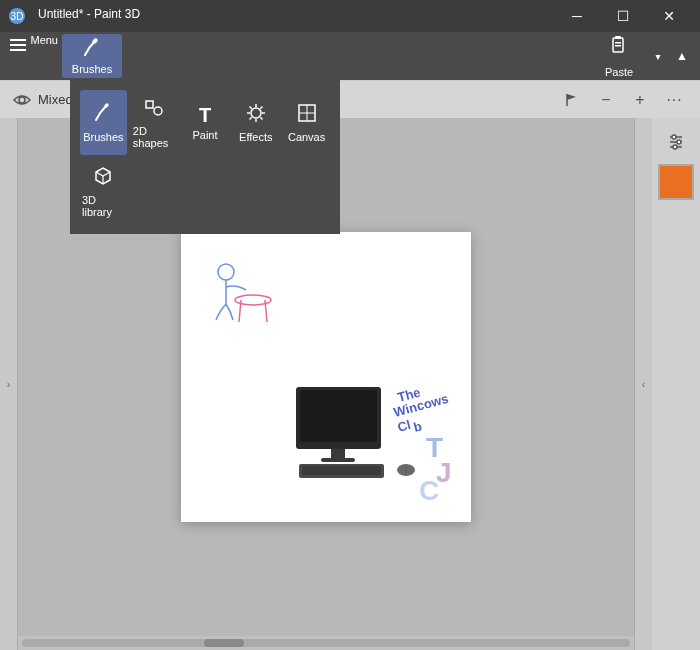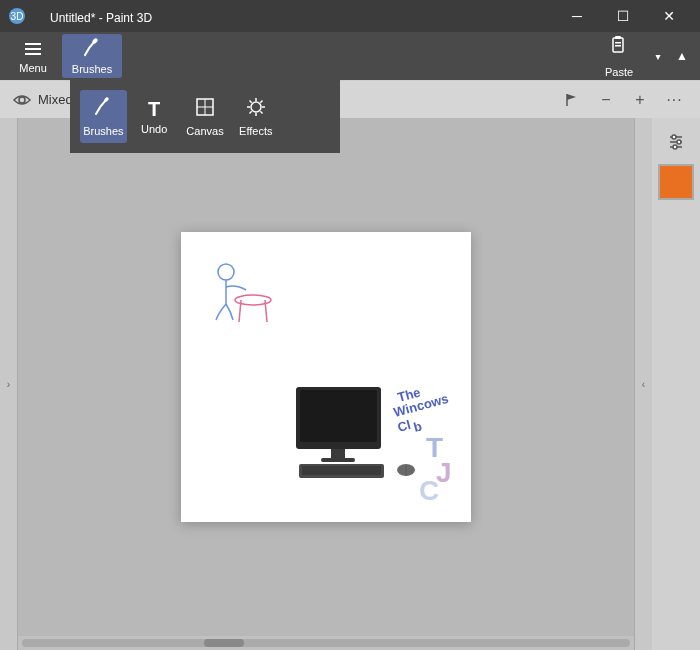--- a/index.html
+++ b/index.html
@@ -18,22 +18,22 @@
       height: 32px;
       background: #3c3c3c;
       display: flex;
       align-items: center;
       justify-content: space-between;
       padding: 0 8px;
       flex-shrink: 0;
     }
     .title-bar-left {
       display: flex;
-      align-items: flex-end;
-      gap: 24px;
+      align-items: flex-start;
+      gap: 12px;
     }
     .title-text {
       color: #ffffff;
       font-size: 12px;
     }
     .title-bar-controls {
       display: flex;
       align-items: center;
       gap: 0;
     }
@@ -55,22 +55,21 @@
       height: 48px;
       background: #4a4a4a;
       display: flex;
       align-items: center;
       padding: 0 8px;
       gap: 4px;
       flex-shrink: 0;
     }
     .menu-btn {
       display: flex;
-      flex-direction: column;
-      align-items: center;
+      flex-direction: row;
       justify-content: center;
       width: 50px;
       height: 44px;
       background: transparent;
       border: none;
       color: #fff;
       font-size: 11px;
       cursor: pointer;
       gap: 2px;
     }
@@ -398,56 +397,75 @@
   <div class="dropdown-item active">
     <div class="di-icon">
       <svg width="22" height="22" viewBox="0 0 22 22">
         <path d="M4 18 Q8 10 14 4" stroke="white" stroke-width="2" fill="none" stroke-linecap="round"></path>
         <ellipse cx="14.5" cy="3.5" rx="2.5" ry="1.8" fill="white" transform="rotate(-45 14.5 3.5)"></ellipse>
       </svg>
     </div>
     <span>Brushes</span>
   </div>
 
-
-
-
-  <div class="dropdown-item">
-    <div class="di-icon" style="font-size:20px; color:white; font-weight:bold;">T</div>
-    <span>Undo</span>
-  </div>
-
   <div class="dropdown-item">
     <div class="di-icon">
       <svg width="22" height="22" viewBox="0 0 22 22">
-        <rect x="3" y="3" width="16" height="16" fill="none" stroke="white" stroke-width="1.5"></rect>
-        <line x1="11" y1="3" x2="11" y2="19" stroke="white" stroke-width="1"></line>
-        <line x1="3" y1="11" x2="19" y2="11" stroke="white" stroke-width="1"></line>
-      </svg>
-    </div>
-    <span>Canvas</span>
+        <rect x="3" y="5" width="7" height="7" fill="none" stroke="white" stroke-width="1.5"></rect>
+        <circle cx="15" cy="15" r="4" fill="none" stroke="white" stroke-width="1.5"></circle>
+      </svg>
+    </div>
+    <span>2D shapes</span>
+  </div>
+
+
+
+  <div class="dropdown-item">
+    <div class="di-icon" style="font-size:20px; color:white; font-weight:bold;">T</div>
+    <span>Paint</span>
   </div>
 
   <div class="dropdown-item">
     <div class="di-icon">
       <svg width="22" height="22" viewBox="0 0 22 22">
         <circle cx="11" cy="11" r="5" fill="none" stroke="white" stroke-width="1.5"></circle>
         <line x1="11" y1="2" x2="11" y2="5" stroke="white" stroke-width="1.5"></line>
         <line x1="11" y1="17" x2="11" y2="20" stroke="white" stroke-width="1.5"></line>
         <line x1="2" y1="11" x2="5" y2="11" stroke="white" stroke-width="1.5"></line>
         <line x1="17" y1="11" x2="20" y2="11" stroke="white" stroke-width="1.5"></line>
         <line x1="4.5" y1="4.5" x2="6.7" y2="6.7" stroke="white" stroke-width="1.5"></line>
         <line x1="15.3" y1="15.3" x2="17.5" y2="17.5" stroke="white" stroke-width="1.5"></line>
         <line x1="17.5" y1="4.5" x2="15.3" y2="6.7" stroke="white" stroke-width="1.5"></line>
         <line x1="6.7" y1="15.3" x2="4.5" y2="17.5" stroke="white" stroke-width="1.5"></line>
       </svg>
     </div>
     <span>Effects</span>
   </div>
 
+  <div class="dropdown-item">
+    <div class="di-icon">
+      <svg width="22" height="22" viewBox="0 0 22 22">
+        <rect x="3" y="3" width="16" height="16" fill="none" stroke="white" stroke-width="1.5"></rect>
+        <line x1="11" y1="3" x2="11" y2="19" stroke="white" stroke-width="1"></line>
+        <line x1="3" y1="11" x2="19" y2="11" stroke="white" stroke-width="1"></line>
+      </svg>
+    </div>
+    <span>Canvas</span>
+  </div>
+
+  <div class="dropdown-item">
+    <div class="di-icon">
+      <svg width="22" height="22" viewBox="0 0 22 22">
+        <path d="M11 3 L18 7 L18 15 L11 19 L4 15 L4 7 Z" fill="none" stroke="white" stroke-width="1.5"></path>
+        <path d="M4 7 L11 11 L18 7" stroke="white" stroke-width="1.2" fill="none"></path>
+        <path d="M11 11 L11 19" stroke="white" stroke-width="1.2" fill="none"></path>
+      </svg>
+    </div>
+    <span>3D library</span>
+  </div>
 </div>
 
 <div class="canvas-header">
   <button class="mixed-reality-btn">
     <svg width="20" height="20" viewBox="0 0 20 20">
       <path d="M2 10 Q10 2 18 10 Q10 18 2 10 Z" fill="none" stroke="#555" stroke-width="1.5"></path>
       <circle cx="10" cy="10" r="3" fill="none" stroke="#555" stroke-width="1.5"></circle>
     </svg>
     <span>Mixed reality</span>
   </button>

